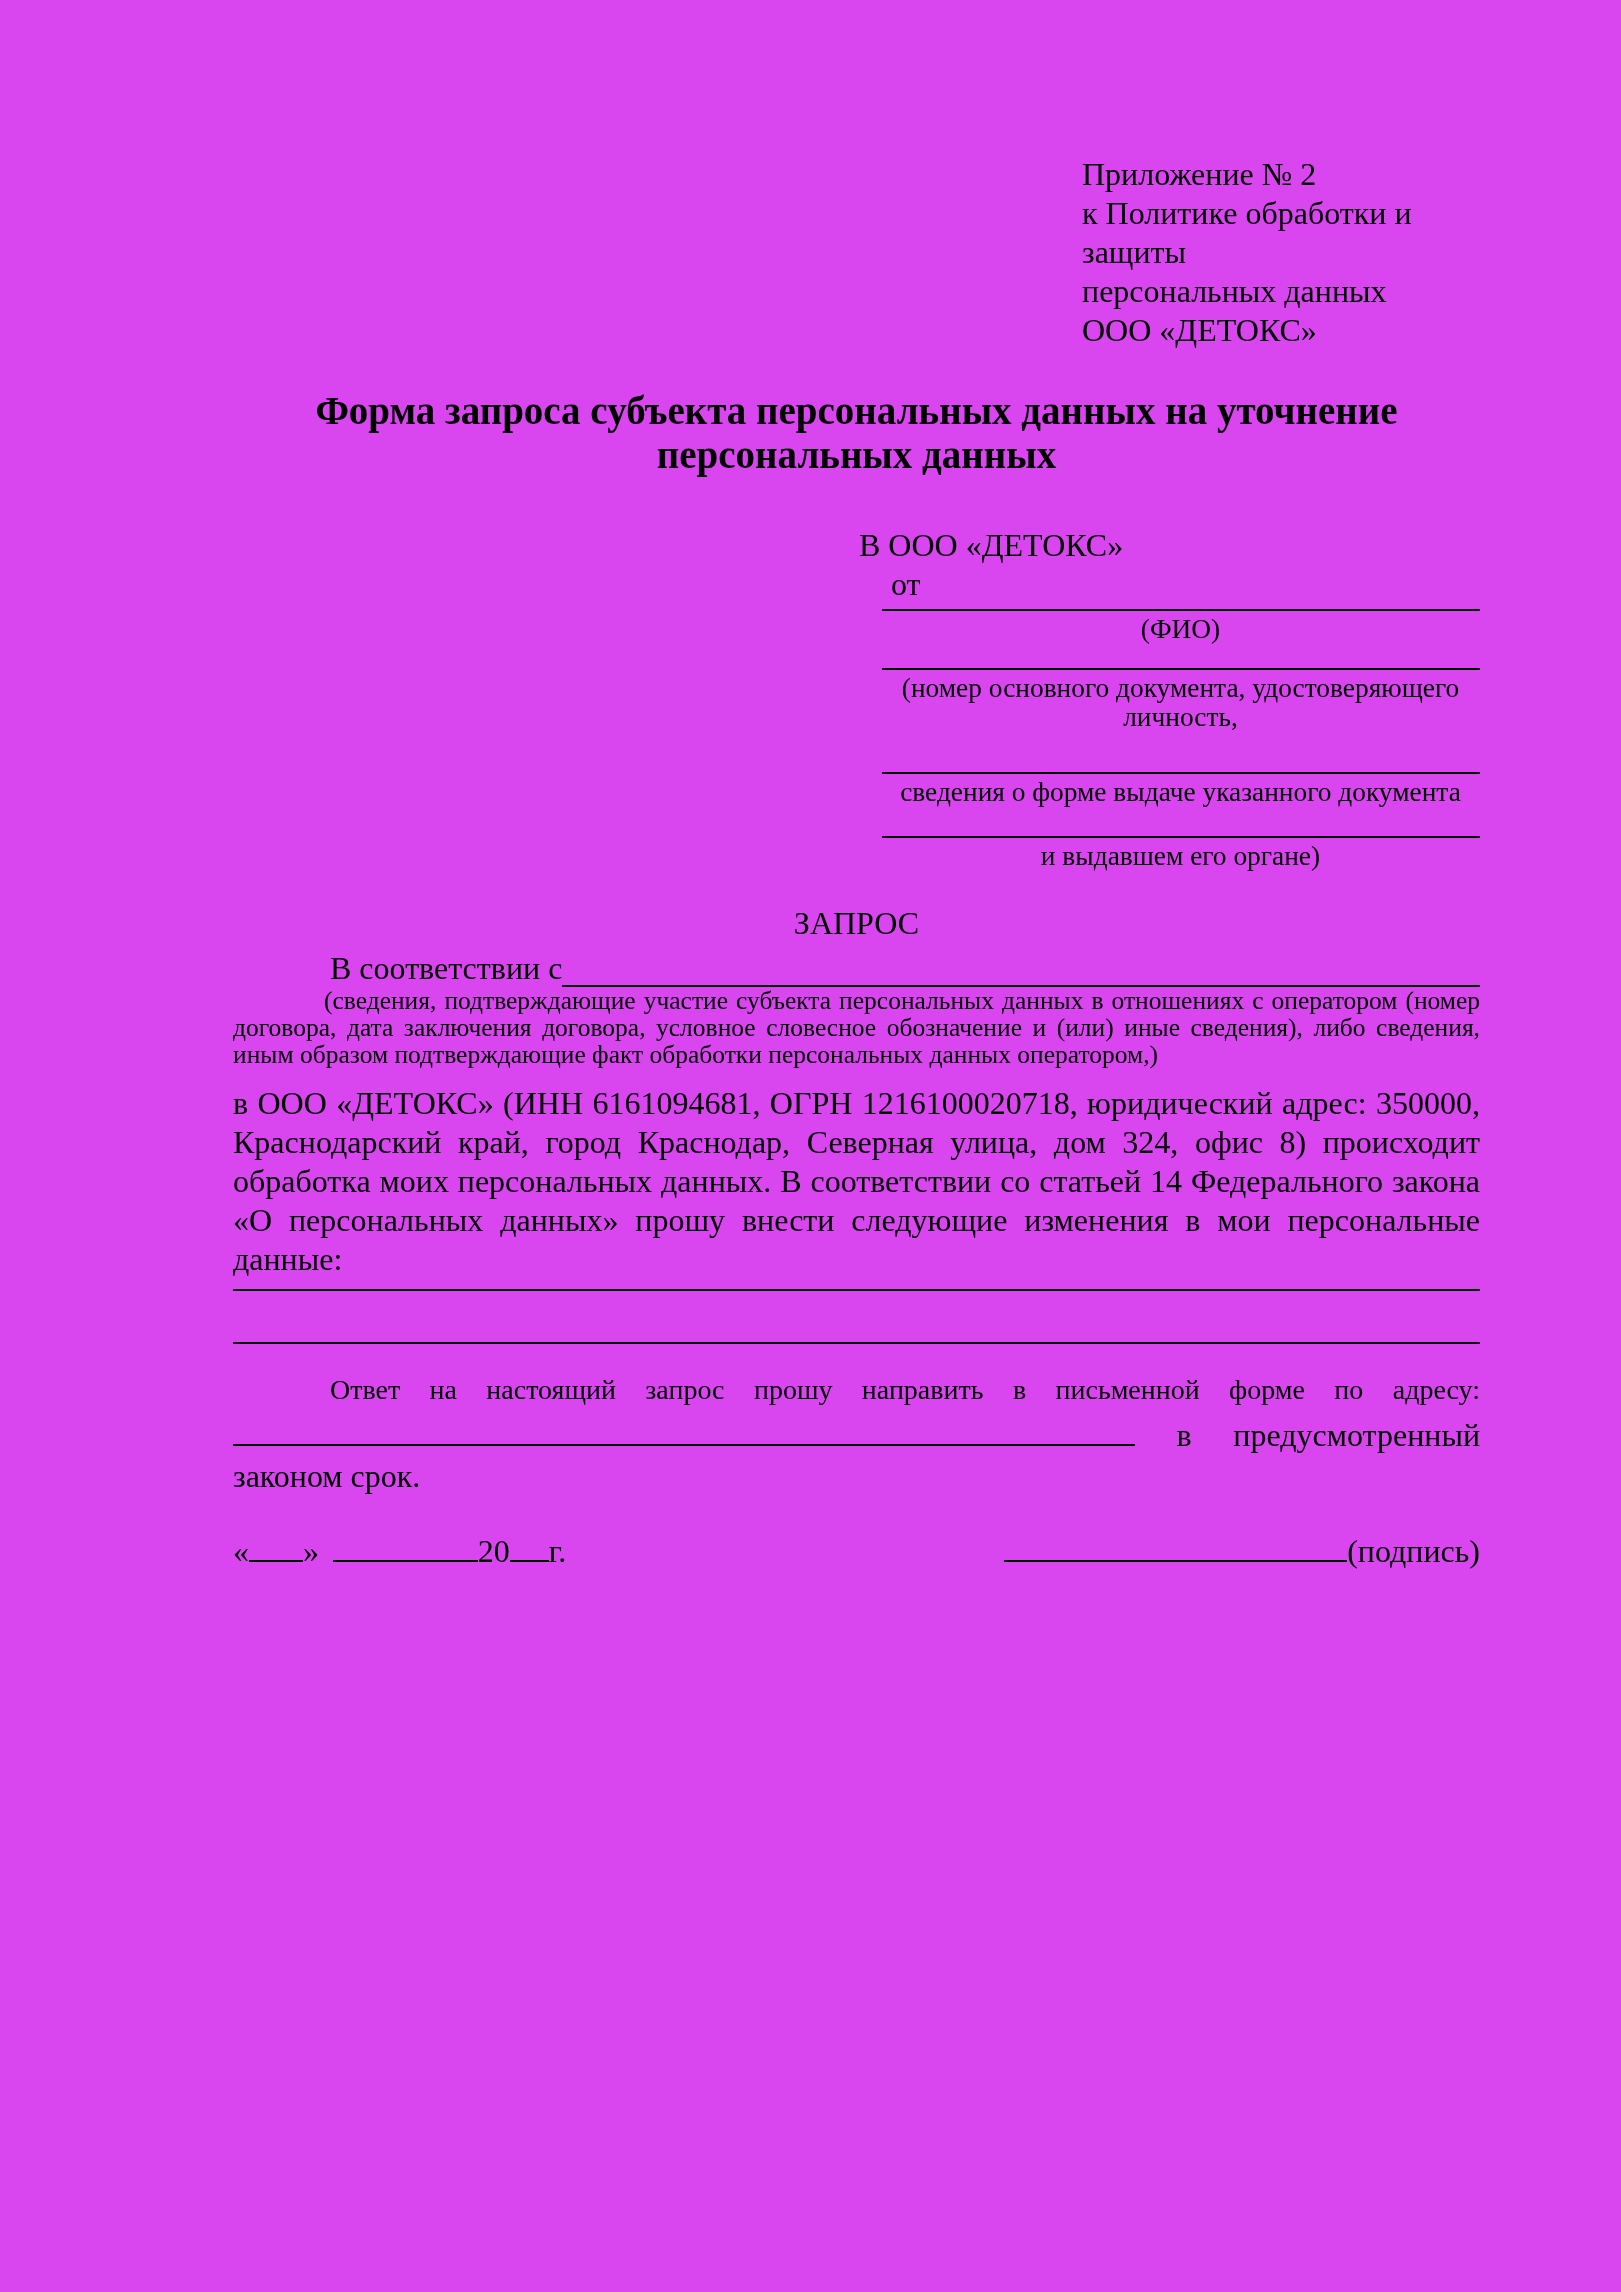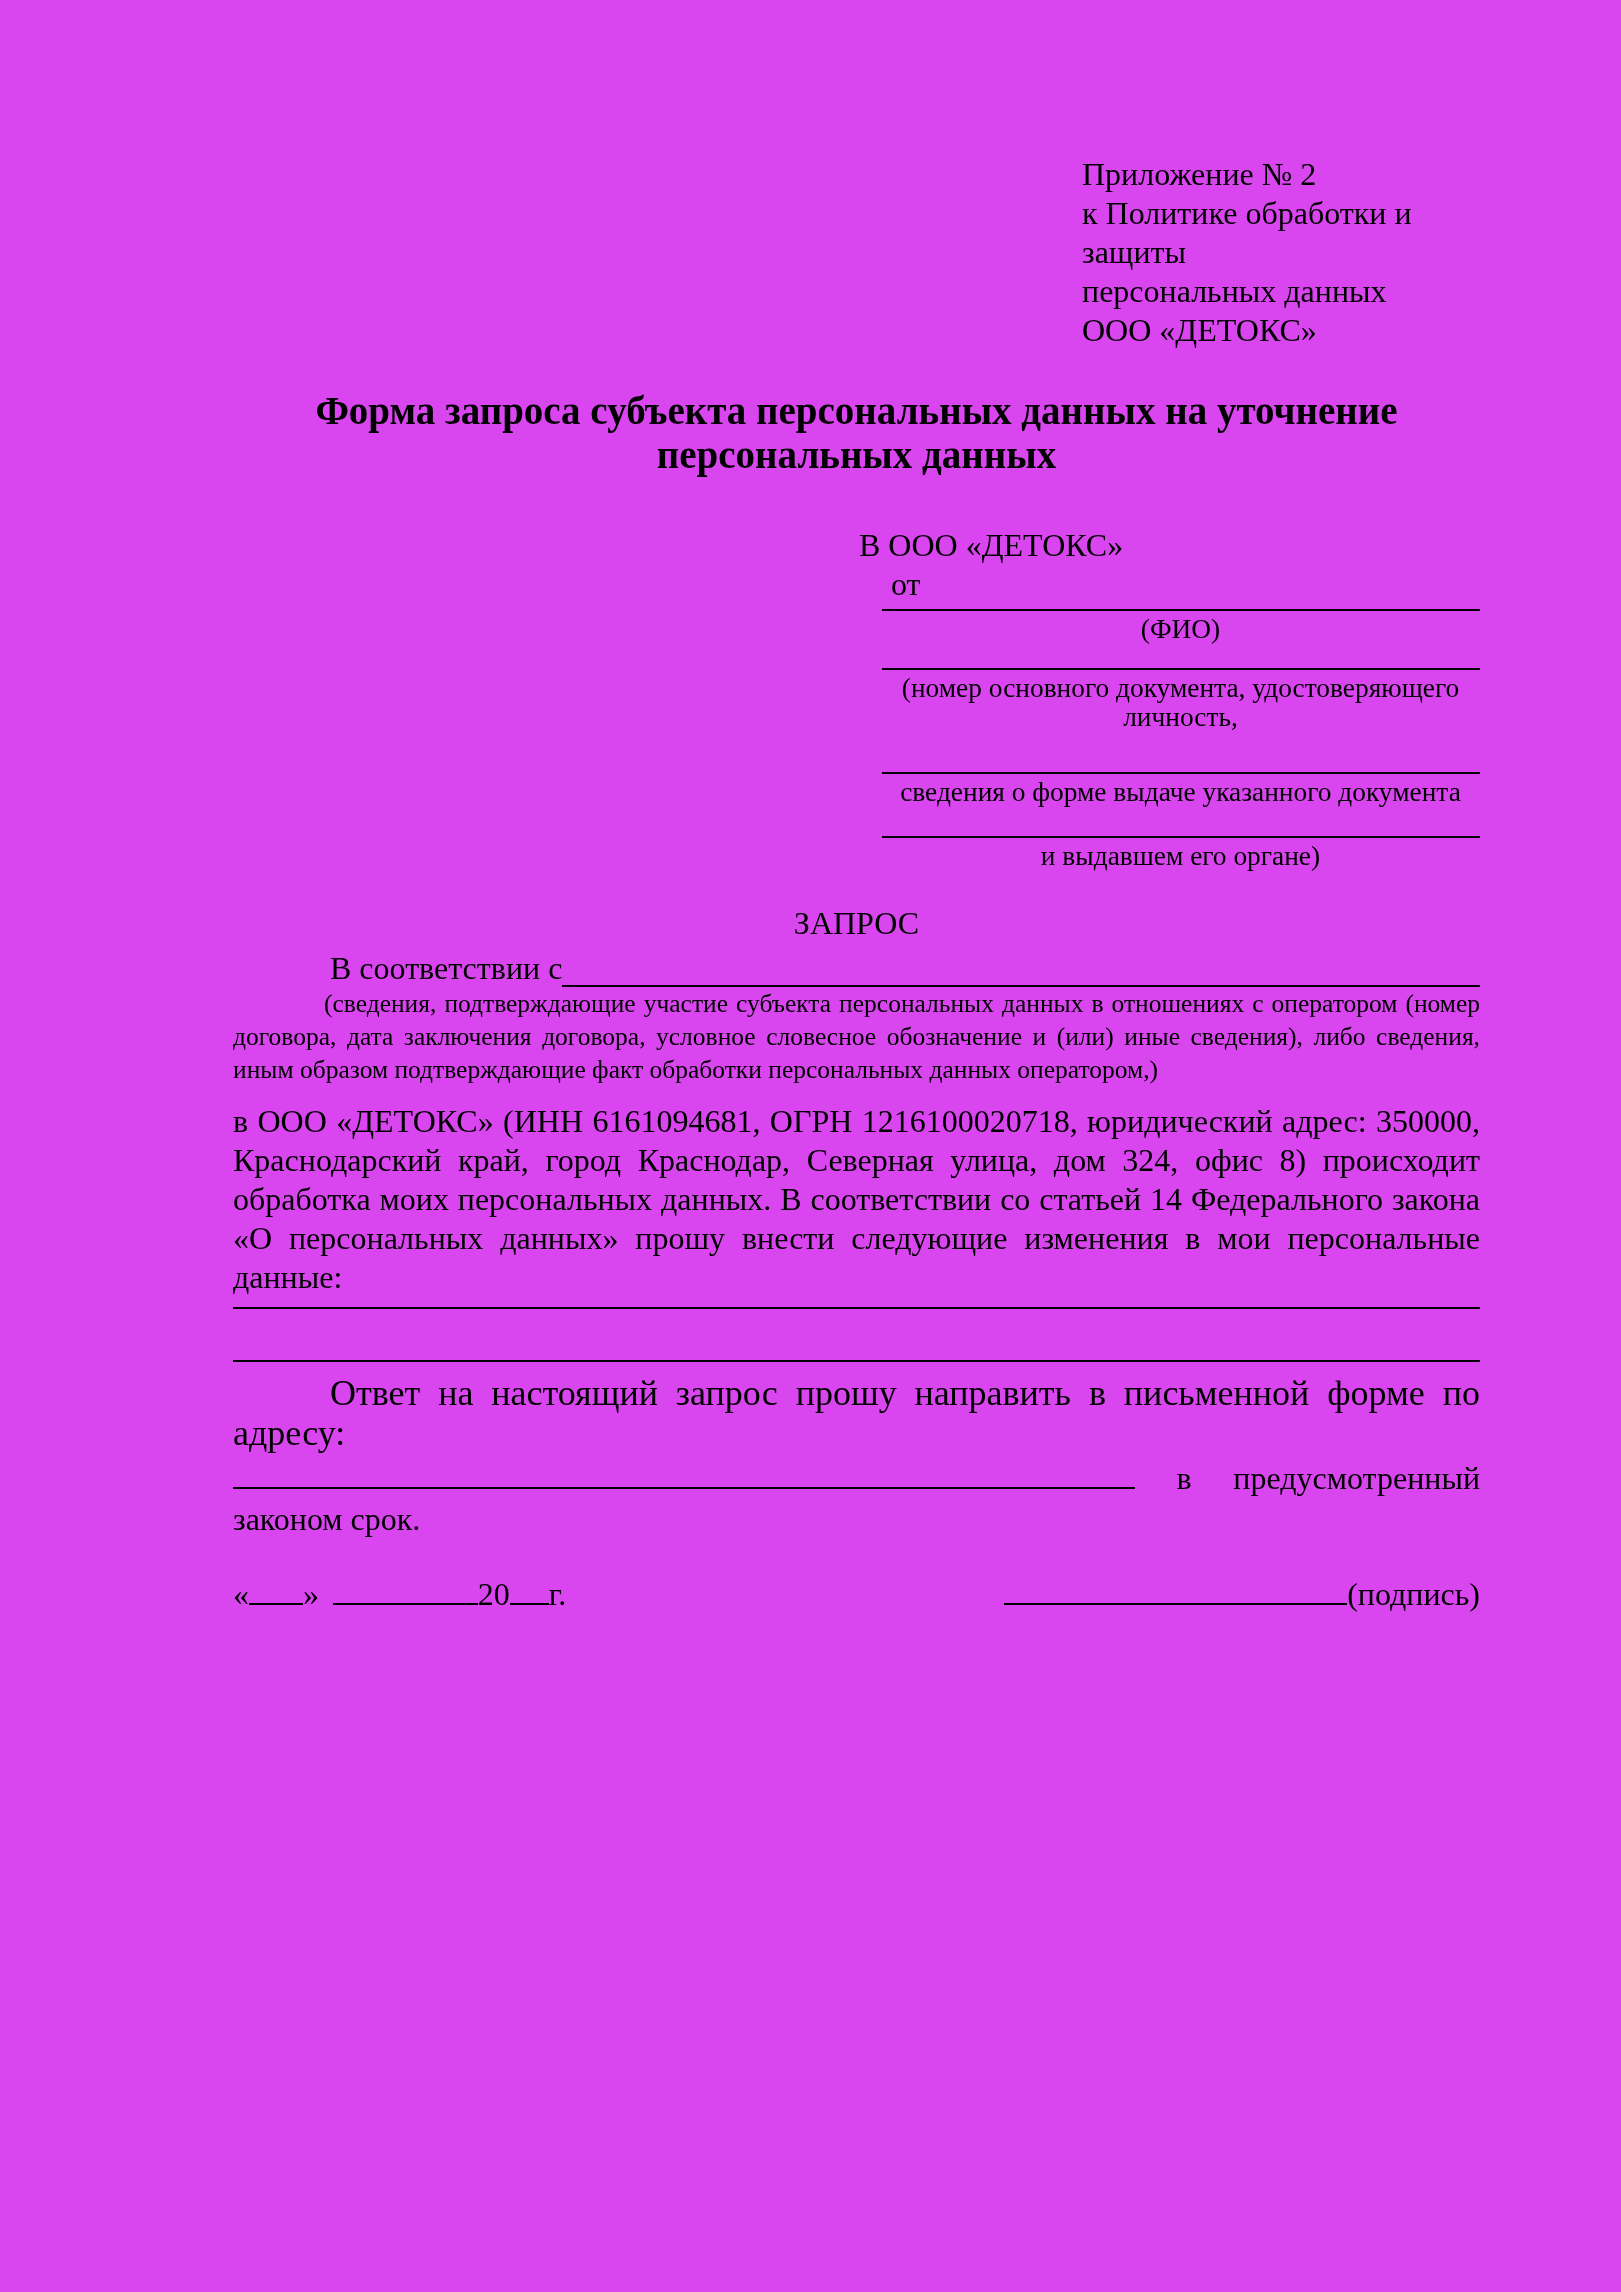--- a/index.html
+++ b/index.html
@@ -80,41 +80,41 @@
     margin-top: 5.9px;
     line-height: 37px;
   }
   .basis-row .label { margin-left: 97px; white-space: nowrap; }
   .fill-line {
     flex: 1;
     border-bottom: 2.9px solid #000;
   }
   .fine-print {
     font-size: 25.5px;
-    line-height: 33px;
+    line-height: 27px;
     text-align: justify;
     text-indent: 91px;
   }
   .body-par {
     margin-top: 16px;
     font-size: 32px;
     line-height: 39px;
     text-align: justify;
   }
   .blank-rule {
     height: 0;
     border-bottom: 2.9px solid #000;
   }
   .blank-rule.first { margin-top: 9.8px; }
   .blank-rule.second { margin-top: 51px; }
 
   
   .response-line {
-    margin-top: 11px;
-    font-size: 36px;
+    margin-top: 26px;
+    font-size: 28px;
     line-height: 40px;
     text-align: justify;
     text-align-last: justify;
     text-indent: 97px;
   }
   .address-row {
     display: flex;
     align-items: baseline;
     line-height: 40px;
     margin-top: 4.9px;

